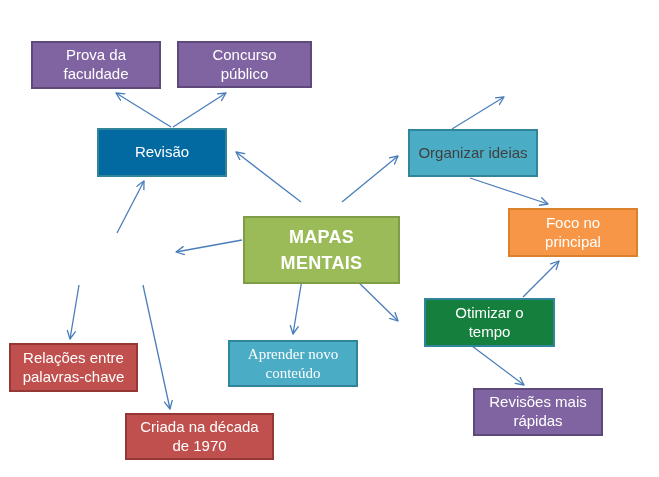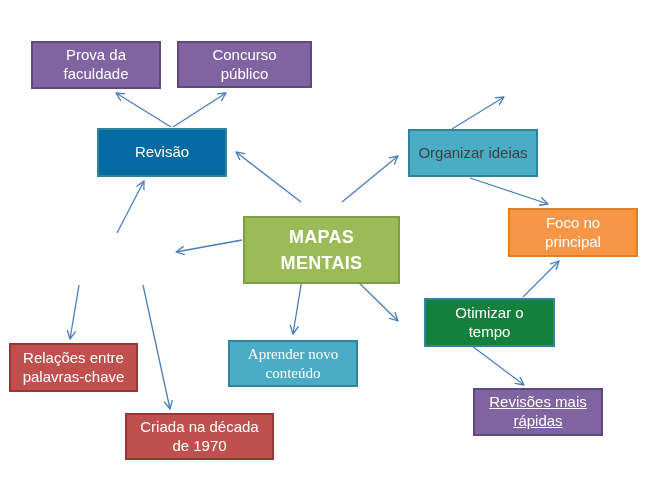--- a/index.html
+++ b/index.html
@@ -78,21 +78,21 @@
   </div>
   <div class="node" style="left: 408px; top: 129px; width: 130px; height: 48px; background: rgb(75, 172, 198); border-color: rgb(49, 133, 155); color: #404040;">
     <span>Organizar ideias</span>
   </div>
   <div class="node" style="left: 508px; top: 208px; width: 130px; height: 49px; background: rgb(247, 150, 70); border-color: rgb(217, 130, 43); color: rgb(255, 255, 255);">
     <span>Foco no principal</span>
   </div>
   <div class="node" style="left: 407px; top: 298px; width: 131px; height: 49px; background: #15803d; border-color: rgb(49, 133, 155); color: rgb(255, 255, 255); margin-left: 17px;">
     <span>Otimizar o tempo</span>
   </div>
-  <div class="node" style="left: 473px; top: 388px; width: 130px; height: 48px; background: rgb(128, 100, 162); border-color: rgb(95, 73, 122); color: rgb(255, 255, 255); text-decoration: underline;">
+  <div class="node" style="left: 473px; top: 388px; width: 130px; height: 48px; background: rgb(128, 100, 162); border-color: rgb(95, 73, 122); color: rgb(255, 255, 255);">
     <span>Revisões mais rápidas</span>
   </div>
   <div class="node" style="left: 9px; top: 343px; width: 129px; height: 49px; background: rgb(192, 80, 77); border-color: rgb(149, 55, 53); color: rgb(255, 255, 255); text-align: center;">
     <span>Relações entre palavras-chave</span>
   </div>
   <div class="node" style="left: 94px; top: 413px; width: 149px; height: 47px; background: rgb(192, 80, 77); border-color: rgb(149, 55, 53); color: rgb(255, 255, 255); margin-left: 31px;">
     <span>Criada na década de 1970</span>
   </div>
   <div class="node" style="left: 228px; top: 340px; width: 130px; height: 47px; background: rgb(75, 172, 198); border-color: rgb(49, 133, 155); color: rgb(255, 255, 255); font-family: Liberation Serif, serif;">
     <span>Aprender novo conteúdo</span>

